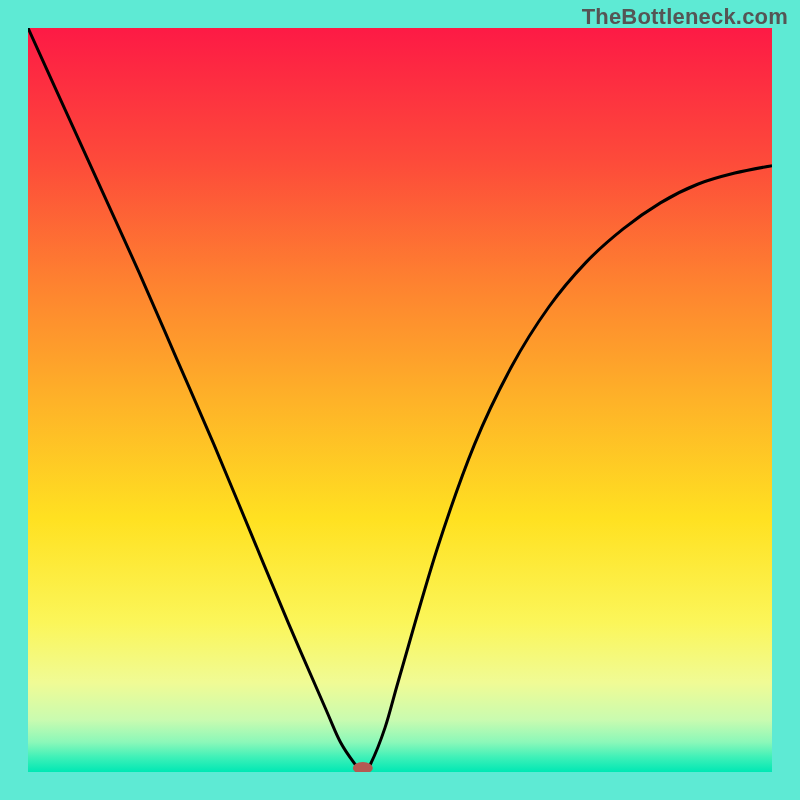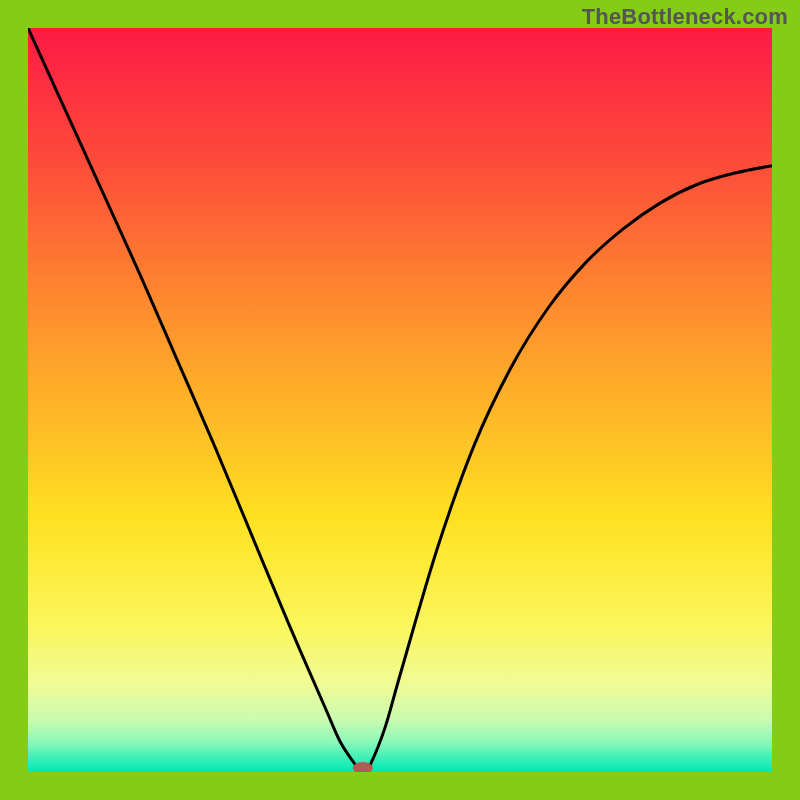--- a/index.html
+++ b/index.html
@@ -8,21 +8,21 @@
     width: 800px;
     height: 800px;
     background: #000;
     font-family: Arial, Helvetica, sans-serif;
     overflow: hidden;
   }
   .frame {
     position: relative;
     width: 800px;
     height: 800px;
-    background: #84cc16;
+    background: #5eead4;
   }
   .watermark {
     position: absolute;
     top: 4px;
     right: 12px;
     color: #555;
     font-size: 22px;
     font-weight: 600;
     letter-spacing: 0.2px;
     z-index: 10;

